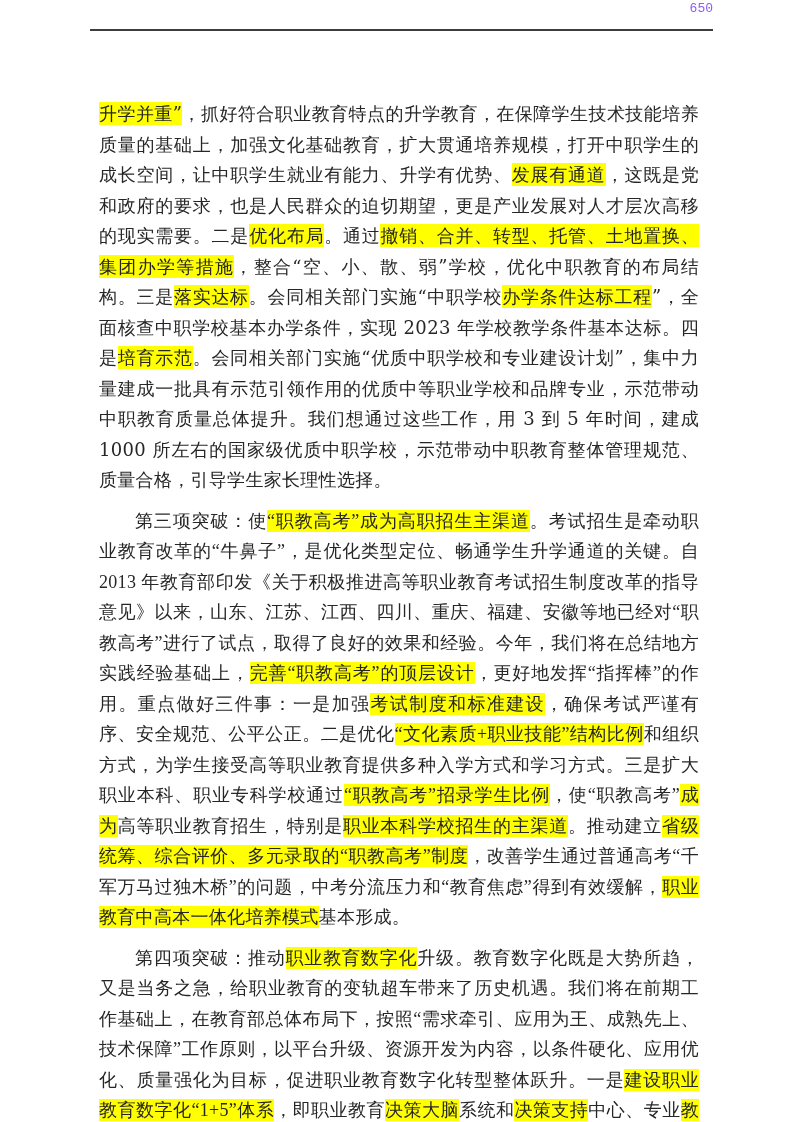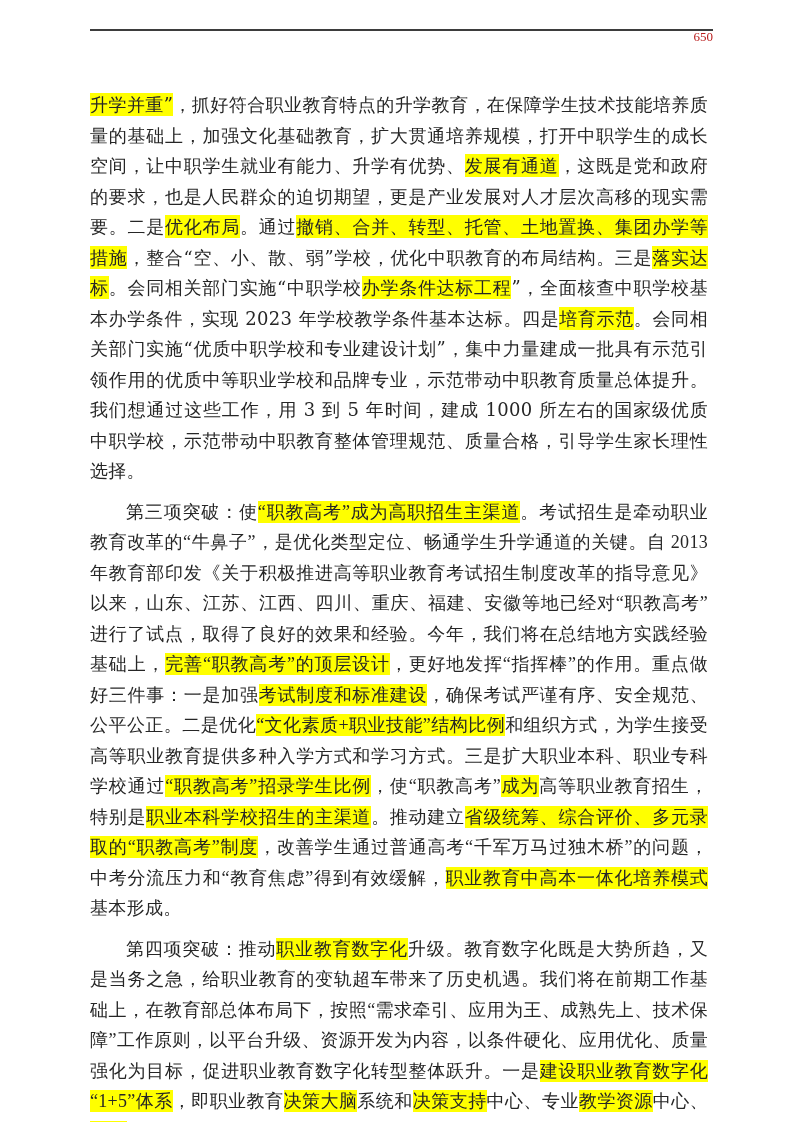--- a/index.html
+++ b/index.html
@@ -12,24 +12,23 @@
     width: 793px;
     height: 1122px;
     background: #ffffff;
     overflow: hidden;
     font-family: "DejaVu Serif", "Liberation Serif", serif;
   }
   .page-number {
     position: absolute;
     top: 1px;
     right: 80px;
-    font-family: Liberation Serif, serif;
+    font-family: Liberation Mono, monospace;
     font-size: 13px;
-    color: #b91c1c;
-    margin-top: 28px;
+    color: #8b5cf6;
   }
   .header-rule {
     position: absolute;
     left: 90px;
     top: 29px;
     width: 623px;
     height: 2px;
     background: #3d3d3d;
   }
   .doc-body {
@@ -37,21 +36,21 @@
     left: 90px;
     top: 90px;
     width: 618px;
     font-size: 18px;
     line-height: 30.5px;
     color: #262626;
     text-align: justify;
     letter-spacing: 0.3px;
   }
   .doc-body p.para {
-    margin: 0;
+    margin: 9px;
   }
   .doc-body p.para + p.para {
     margin-top: 10px;
   }
   .doc-body p.para.indent {
     text-indent: 2em;
     font-family: Liberation Serif, serif;
   }
   .doc-body mark {
     background: var(--hl, #ffff00);

